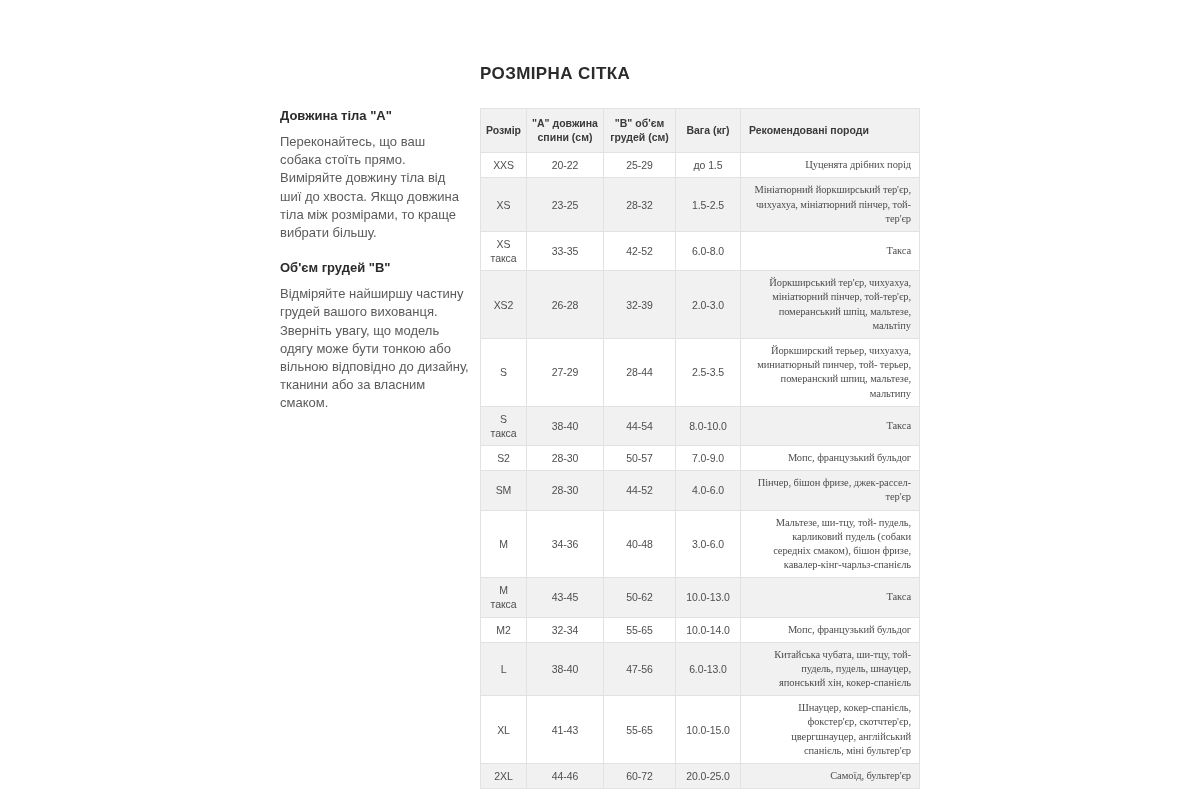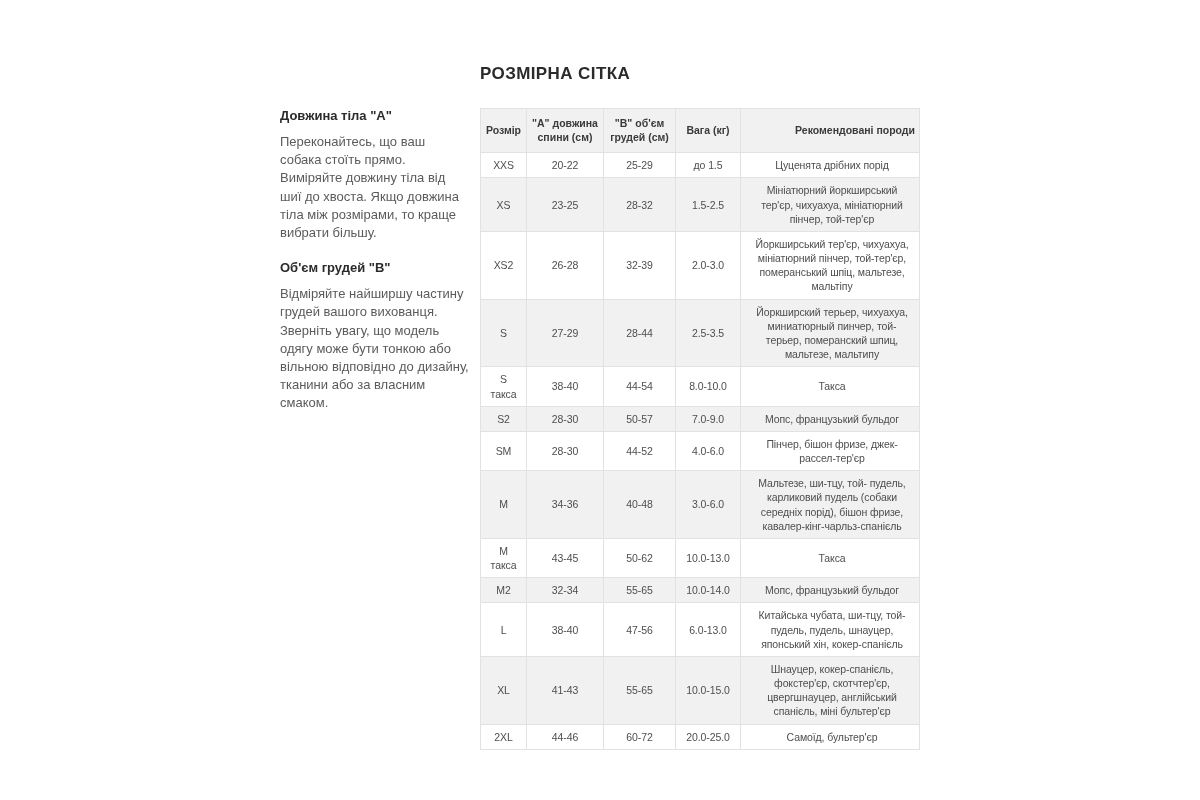--- a/index.html
+++ b/index.html
@@ -68,38 +68,39 @@
     font-size: 10.5px;
     font-weight: bold;
     color: #3a3a3a;
     text-align: center;
     vertical-align: middle;
     padding: 8px 4px;
     line-height: 1.3;
   }
 
   table.size-table th.breeds-header {
-    text-align: right;
-    padding-left: 0;
+    text-align: left;
+    padding-left: 8px;
   }
 
   table.size-table td {
     font-size: 10.5px;
     color: #4e4e4e;
     text-align: center;
     vertical-align: middle;
     padding: 5px 5px;
     line-height: 1.35;
     letter-spacing: -0.1px;
   }
 
   table.size-table td.breeds {
-    text-align: center;
+    text-align: right;
     padding-left: 12px;
     padding-right: 8px;
+    font-family: Liberation Serif, serif;
   }
 
   table.size-table tbody tr:nth-child(even) {
     background: #f1f1f1;
   }
 </style>
 </head>
 <body>
 
 <div class="page">
@@ -147,20 +148,27 @@
                 <td class="breeds">Цуценята дрібних порід</td>
               </tr>
               <tr>
                 <td>XS</td>
                 <td>23-25</td>
                 <td>28-32</td>
                 <td>1.5-2.5</td>
                 <td class="breeds">Мініатюрний йоркширський тер'єр, чихуахуа, мініатюрний пінчер, той-тер'єр</td>
               </tr>
               <tr>
+                <td>XS такса</td>
+                <td>33-35</td>
+                <td>42-52</td>
+                <td>6.0-8.0</td>
+                <td class="breeds">Такса</td>
+              </tr>
+              <tr>
                 <td>XS2</td>
                 <td>26-28</td>
                 <td>32-39</td>
                 <td>2.0-3.0</td>
                 <td class="breeds">Йоркширський тер'єр, чихуахуа, мініатюрний пінчер, той-тер'єр, померанський шпіц, мальтезе, мальтіпу</td>
               </tr>
               <tr>
                 <td>S</td>
                 <td>27-29</td>
                 <td>28-44</td>
@@ -186,21 +194,21 @@
                 <td>28-30</td>
                 <td>44-52</td>
                 <td>4.0-6.0</td>
                 <td class="breeds">Пінчер, бішон фризе, джек-рассел-тер'єр</td>
               </tr>
               <tr>
                 <td>M</td>
                 <td>34-36</td>
                 <td>40-48</td>
                 <td>3.0-6.0</td>
-                <td class="breeds">Мальтезе, ши-тцу, той- пудель, карликовий пудель (собаки середніх порід), бішон фризе, кавалер-кінг-чарльз-спанієль</td>
+                <td class="breeds">Мальтезе, ши-тцу, той- пудель, карликовий пудель (собаки середніх смаком), бішон фризе, кавалер-кінг-чарльз-спанієль</td>
               </tr>
               <tr>
                 <td>M такса</td>
                 <td>43-45</td>
                 <td>50-62</td>
                 <td>10.0-13.0</td>
                 <td class="breeds">Такса</td>
               </tr>
               <tr>
                 <td>M2</td>

